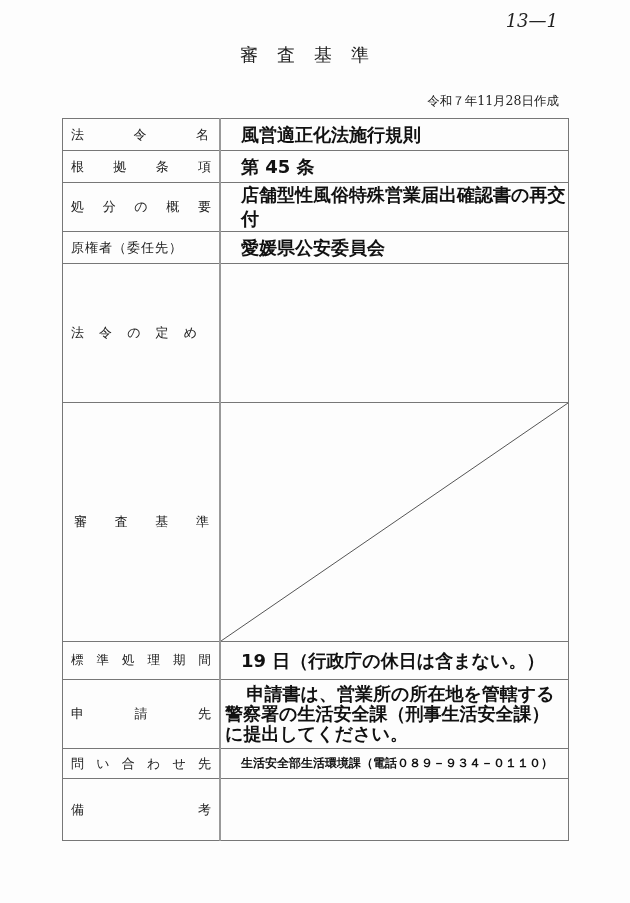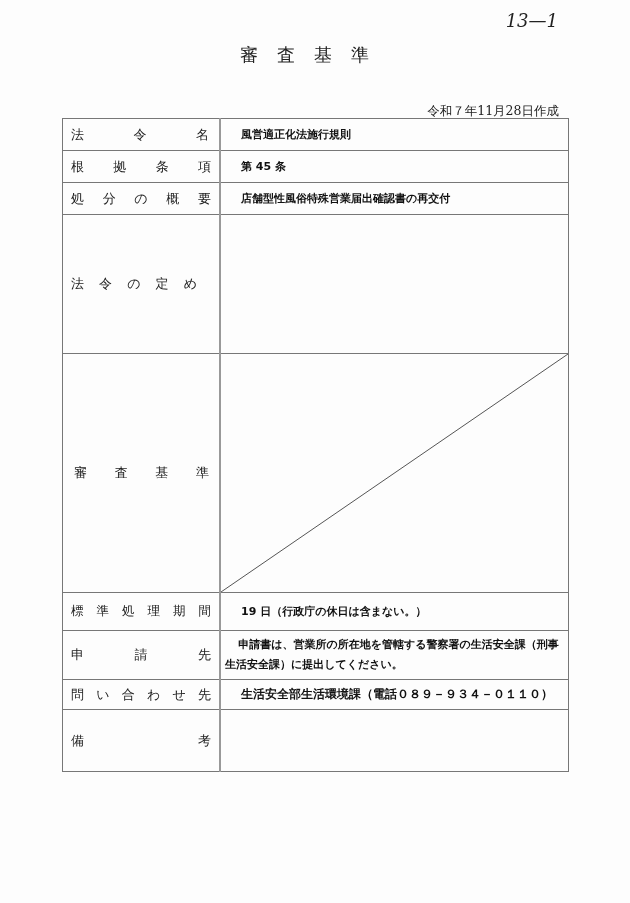--- a/index.html
+++ b/index.html
@@ -1,24 +1,24 @@
 <!DOCTYPE html>
 <html><head>
 <meta charset="utf-8">
 <style>
   html, body { margin:0; padding:0; background:#fdfdfd; }
   body { width:630px; height:903px; position:relative; font-family:"DejaVu Serif", "Liberation Serif", serif; color:#222; overflow:hidden; }
   .page-no { position:absolute; top:10px; right:72px; font-size:18px;font-style:italic; }
   .title { position:absolute; top:43px; left:240px; font-size:18px; letter-spacing:0; word-spacing:0; }
   .title span { display:inline-block; margin-right:19px; }
-  .date { position:absolute; top:103px; right:71px; font-size:12.5px;margin-left:44px; }
+  .date { position:absolute; top:93px; right:71px; font-size:12.5px;margin-left:44px; }
   table.main { position:absolute; left:62px; top:118px; width:507px; border-collapse:collapse; table-layout:fixed; }
   table.main td { border:1px solid #777; padding:0; vertical-align:middle; }
   td.label { width:140px; border-right:2px solid #999 !important; font-size:13px; padding:0 8px !important; }
-  td.value { font-family:"DejaVu Sans", "Liberation Sans", sans-serif; font-weight:bold; font-size:11px; padding-left:20px !important; color:#111; }
+  td.value { font-family:"DejaVu Sans", "Liberation Sans", sans-serif; font-weight:bold; font-size:18px; padding-left:20px !important; color:#111; }
   .spread { display:flex; justify-content:space-between; }
   .diag { position:relative; }
   .diag svg { position:absolute; left:0; top:0; width:100%; height:100%; }
   .wrap-val { padding:4px 6px 4px 0 !important; line-height:20px;margin-left:13px; }
   .wrap-val .p { text-indent:1.2em; }
 </style>
 </head>
 <body>
 
 <div class="page-no">13—1</div>
@@ -56,20 +56,24 @@
     <td class="label">
       <div class="spread">
         <span>処</span>
         <span>分</span>
         <span>の</span>
         <span>概</span>
         <span>要</span>
       </div>
     </td>
     <td class="value">店舗型性風俗特殊営業届出確認書の再交付</td>
+  </tr>
+  <tr style="height:32px">
+    <td class="label" style="letter-spacing:1px">原権者（委任先）</td>
+    <td class="value">愛媛県公安委員会</td>
   </tr>
   <tr style="height:139px">
     <td class="label">
       <div class="spread" style="padding-right:14px">
         <span>法</span>
         <span>令</span>
         <span>の</span>
         <span>定</span>
         <span>め</span>
       </div>

